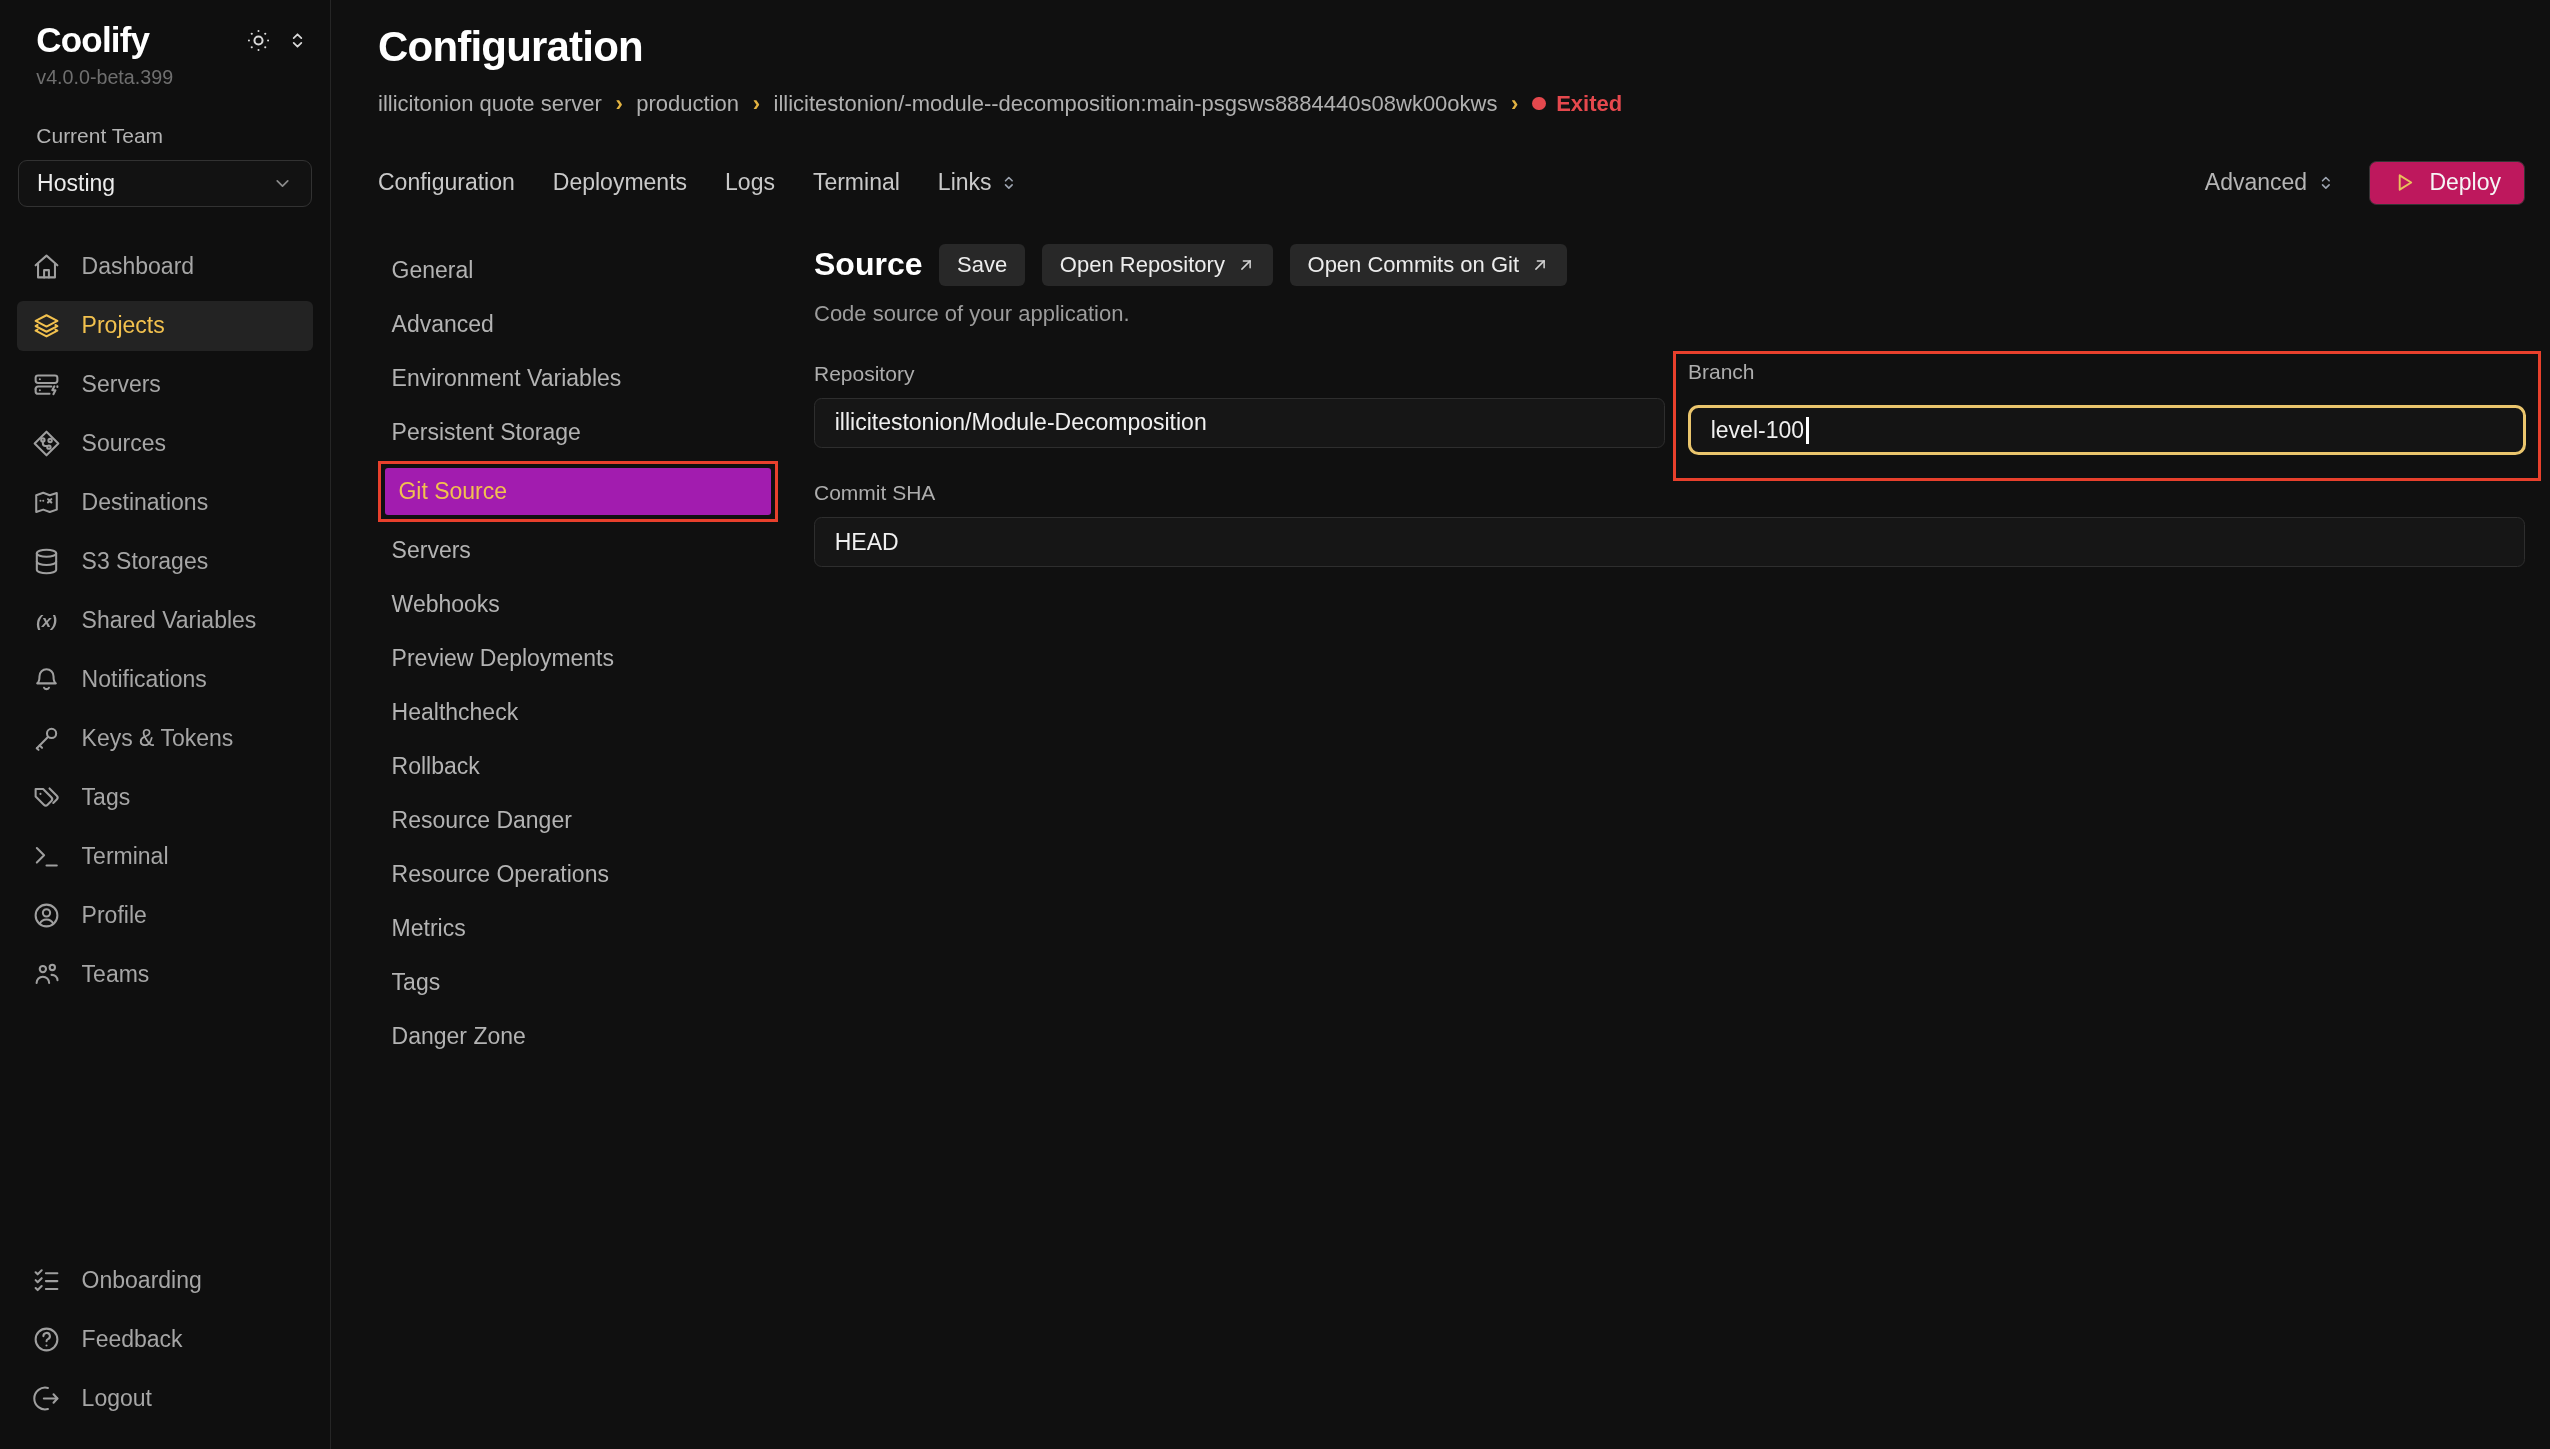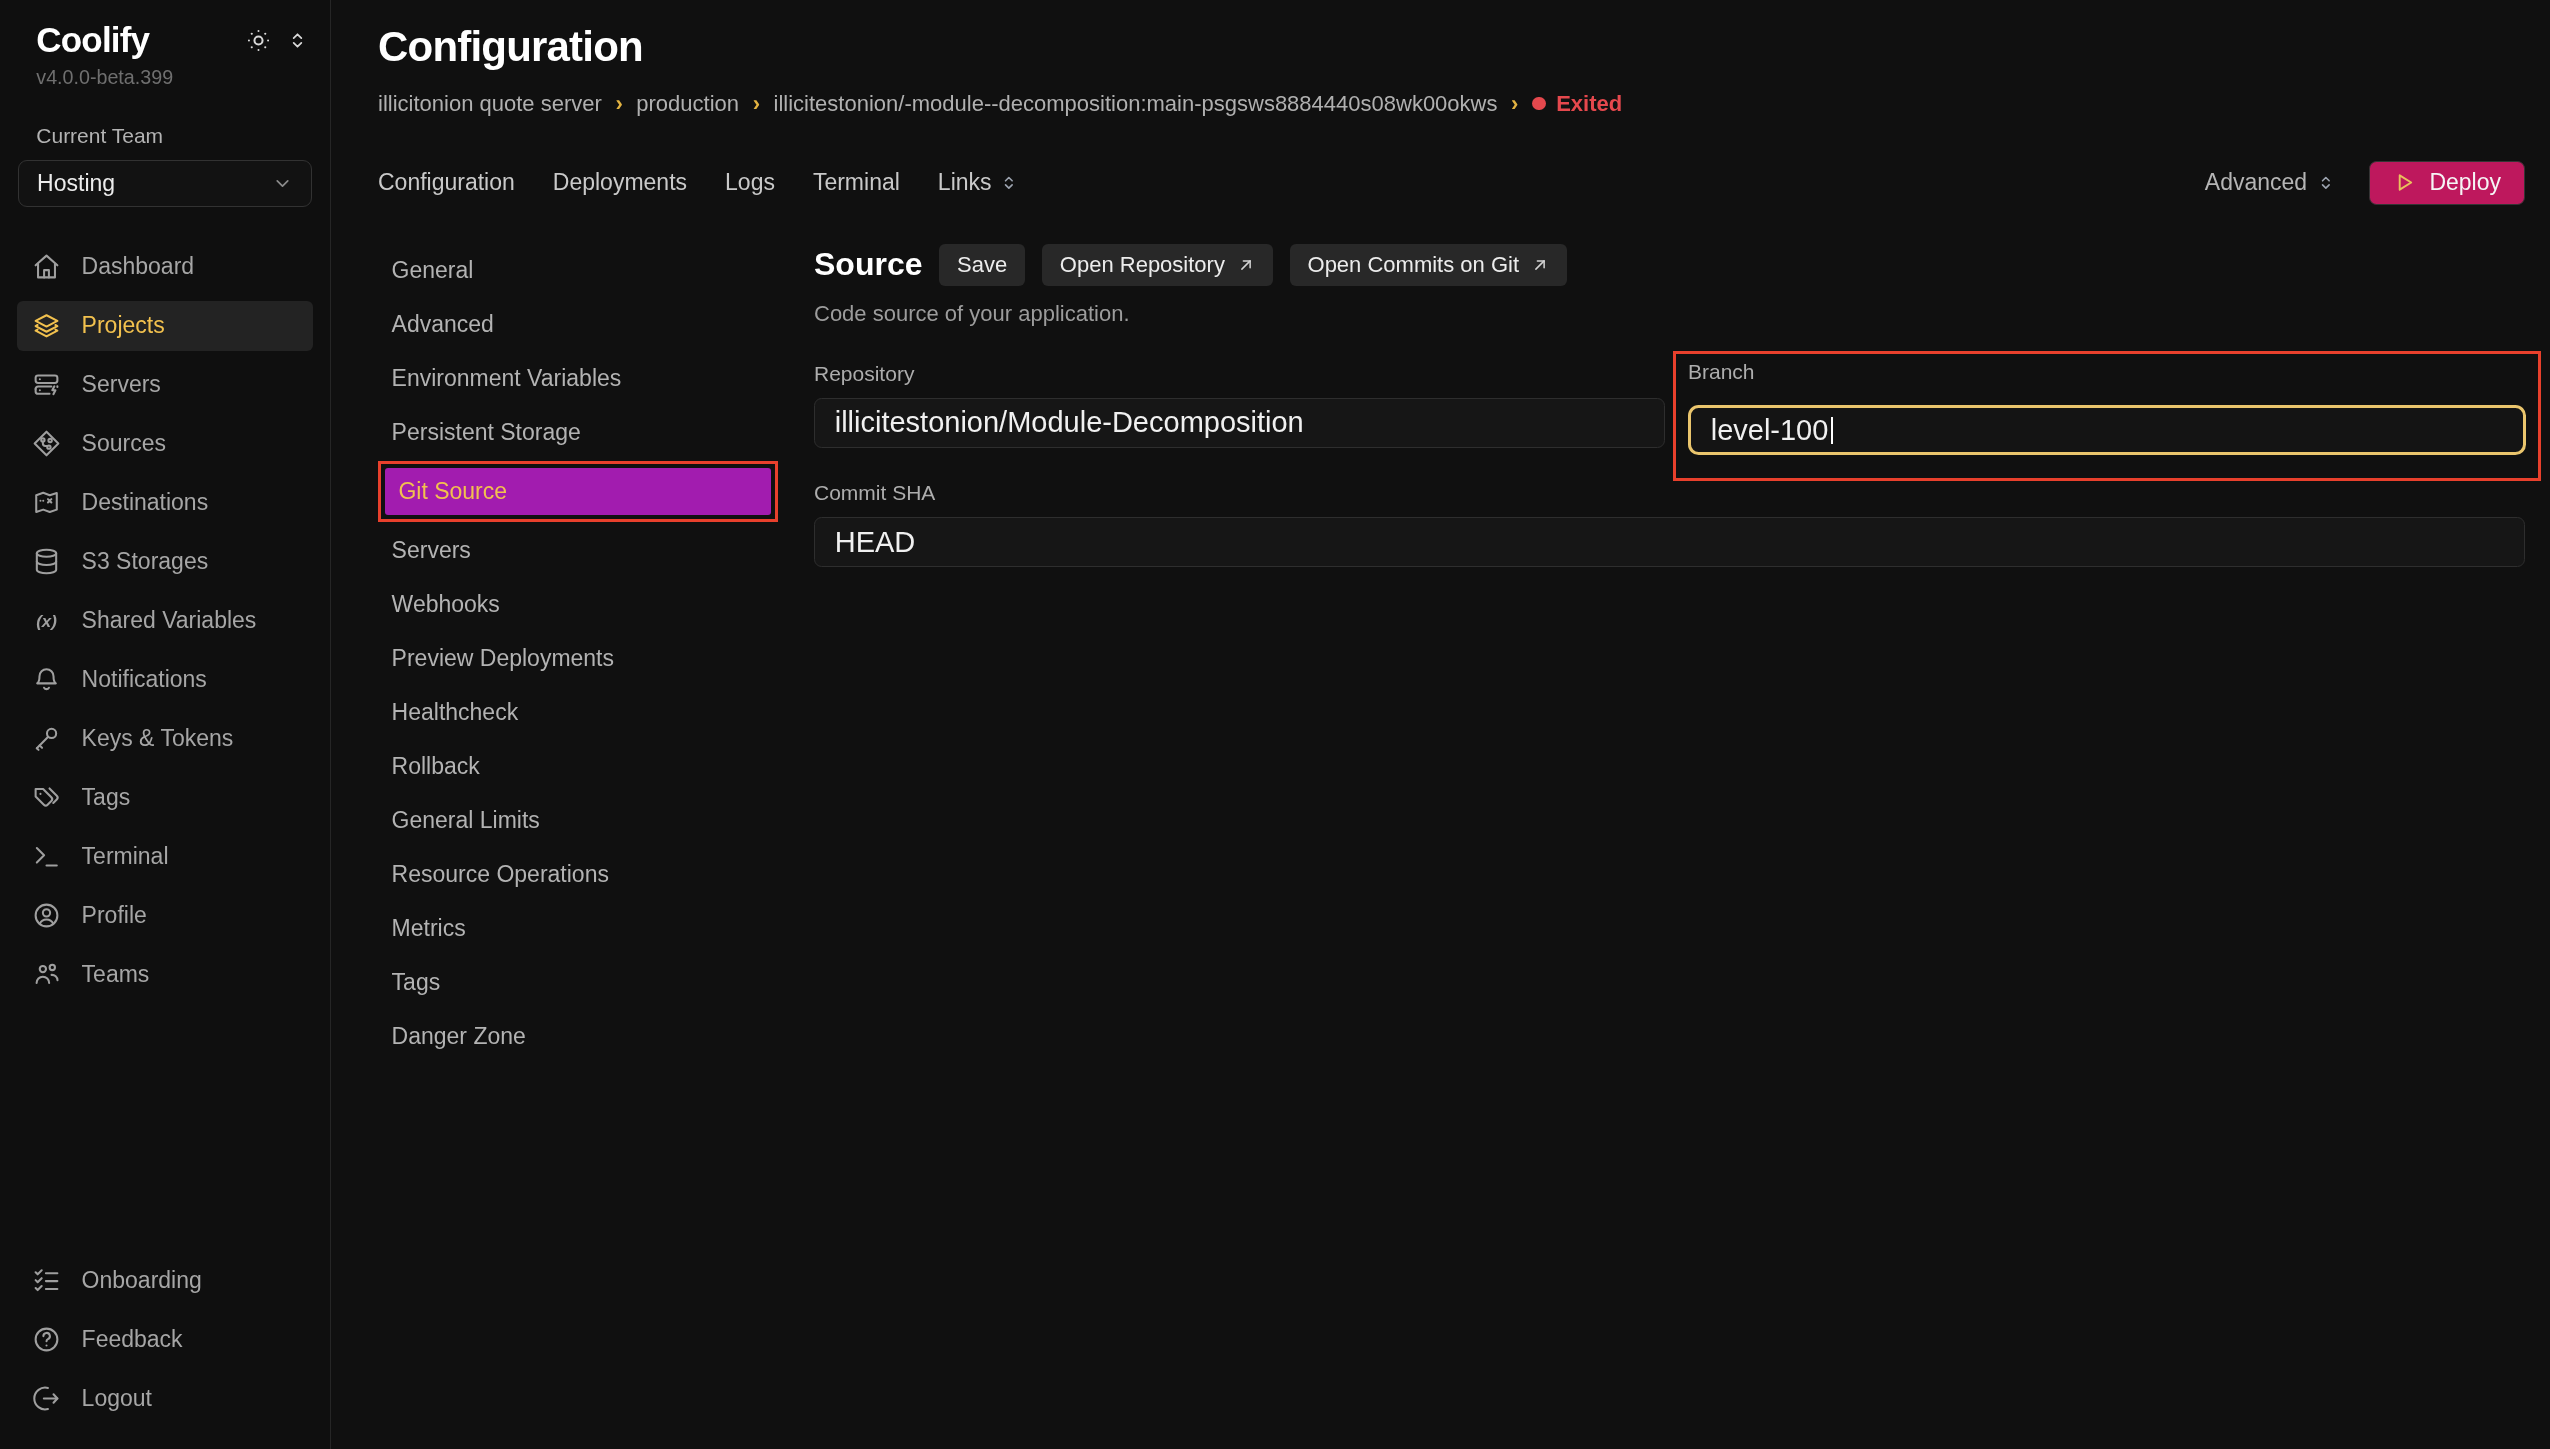--- a/index.html
+++ b/index.html
@@ -85,21 +85,21 @@
     display:flex; align-items:center; gap:12px; font-size:22px; color:#ececec; cursor:pointer;
     font-family:inherit;
   }
   .btn svg { width:18px; height:18px; stroke:#d4d4d4; fill:none; stroke-width:2; stroke-linecap:round; stroke-linejoin:round; }
   .form-desc { margin-top:15px; font-size:22px; color:#9c9c9c; }
 
   .fields-grid { margin-top:35px; display:grid; grid-template-columns:1fr 852px; column-gap:7.6px; }
   .field-label { font-size:21px; color:#adadad; }
   .input {
     margin-top:12px; height:50px; background:#161616; border:0.8px solid #2e2e2e; border-radius:7.6px;
-    display:flex; align-items:center; padding:0 19.7px; font-size:29px; color:#f0f0f0; cursor:text;
+    display:flex; align-items:center; padding:0 19.7px; font-size:23px; color:#f0f0f0; cursor:text;
   }
   .branch-box { border:3.8px solid #e8402c; padding:6px 12px 23px 12px; margin:-10.6px -16px 0 0; }
   .branch-box .input {
     border:3px solid #eac56d; border-radius:10.6px; background:#141414; margin-top:21px;
   }
   .caret { display:inline-block; width:2.3px; height:27px; background:#ffffff; margin-left:2.3px; animation:blink 1.1s steps(1) infinite; }
   @keyframes blink { 50% { opacity:0; } }
   .commit-field { grid-column:1 / -1; }
 </style>
 </head>
@@ -368,21 +368,21 @@
       <span class="subnav-item">Environment Variables</span>
       <span class="subnav-item">Persistent Storage</span>
       <div class="subnav-active-wrap">
         <span class="subnav-item">Git Source</span>
       </div>
       <span class="subnav-item">Servers</span>
       <span class="subnav-item">Webhooks</span>
       <span class="subnav-item">Preview Deployments</span>
       <span class="subnav-item">Healthcheck</span>
       <span class="subnav-item">Rollback</span>
-      <span class="subnav-item">General Limits</span>
+      <span class="subnav-item">Resource Danger</span>
       <span class="subnav-item">Resource Operations</span>
       <span class="subnav-item">Metrics</span>
       <span class="subnav-item">Tags</span>
       <span class="subnav-item">Danger Zone</span>
     </nav>
 
     <section class="form-col">
       <div class="form-header">
         <h2 class="form-title">Source</h2>
         <button class="btn">

